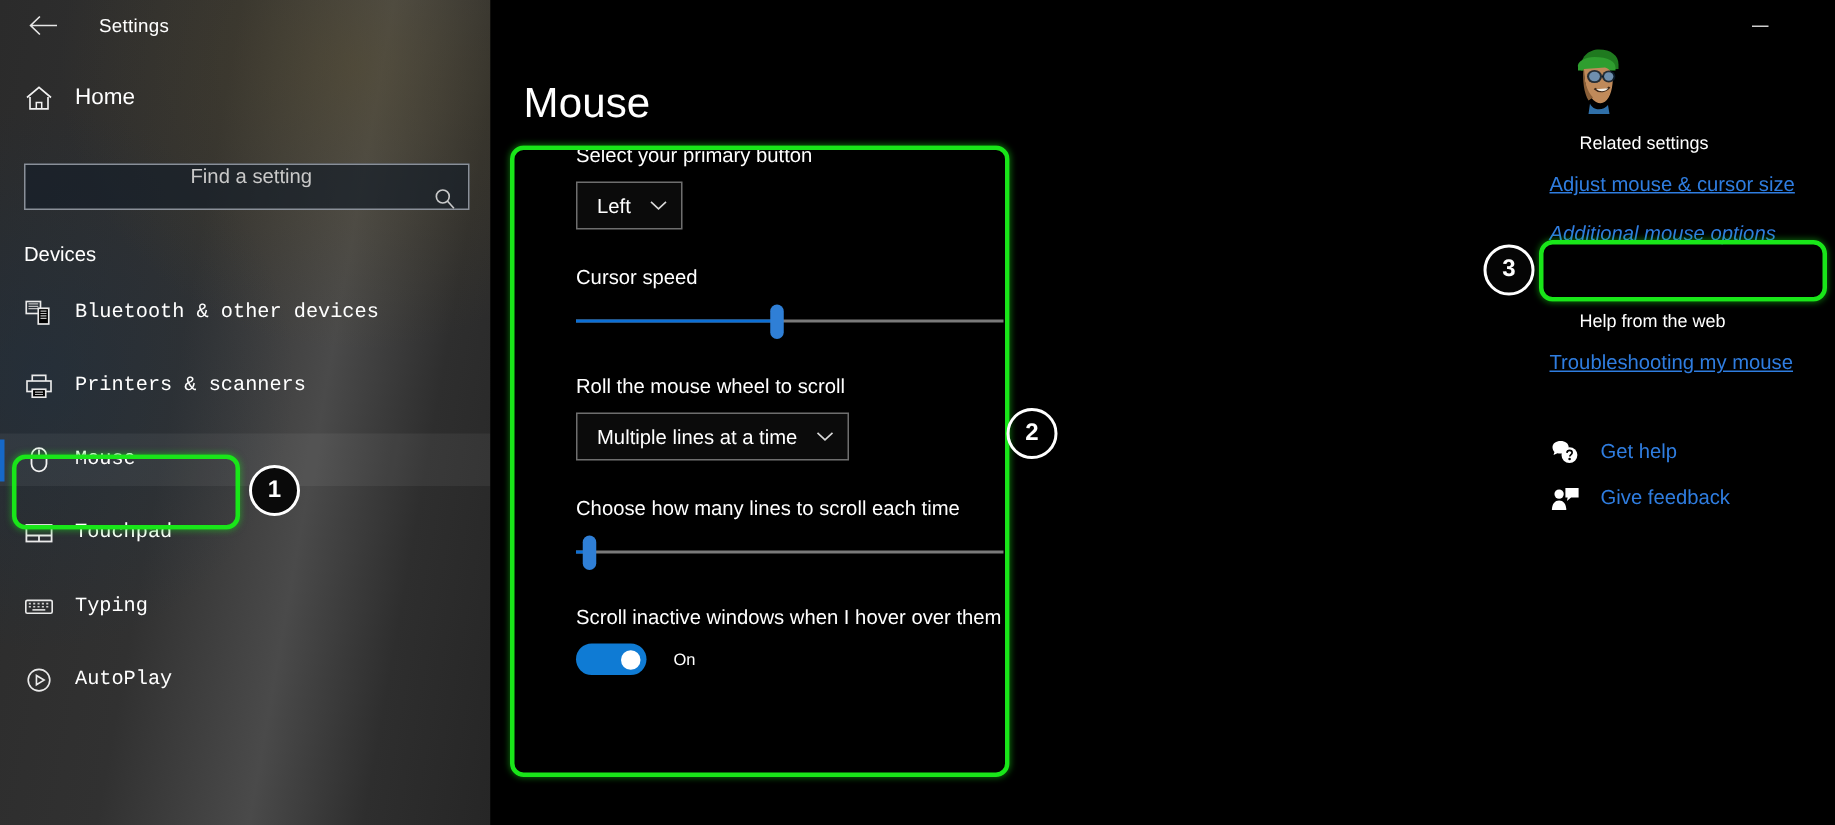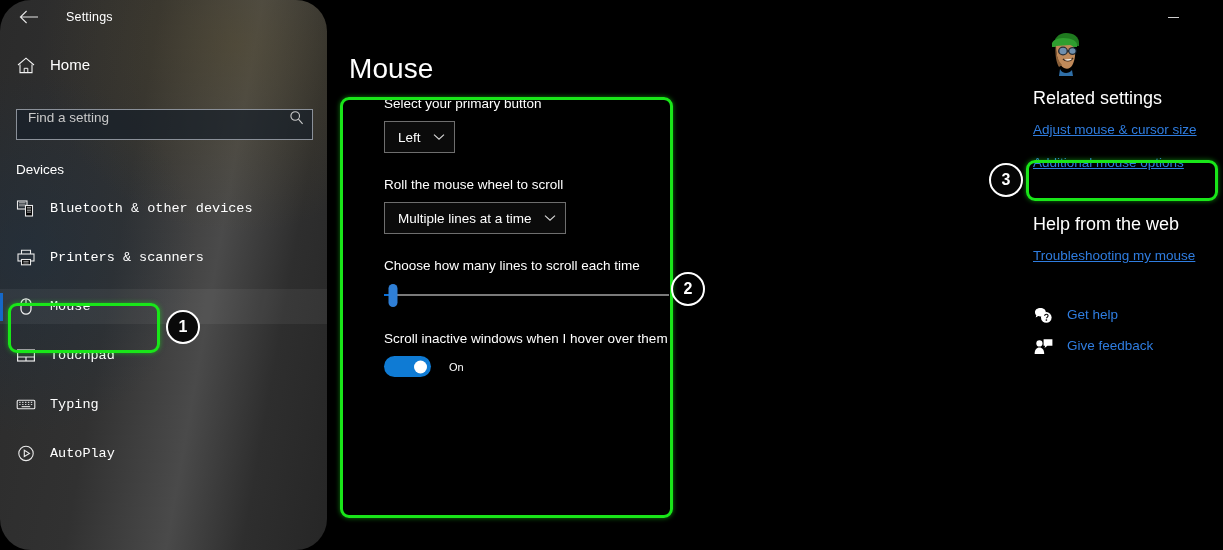--- a/index.html
+++ b/index.html
@@ -24,21 +24,20 @@
   .nav {
     position: absolute;
     left: 0; top: 0;
     width: 327px;
     height: 550px;
     background:
       radial-gradient(130% 75% at 72% 8%, rgba(94,80,40,0.40) 0%, rgba(40,40,40,0.0) 46%),
       radial-gradient(95% 60% at 8% 46%, rgba(30,48,66,0.55) 0%, rgba(40,40,40,0.0) 55%),
       linear-gradient(100deg, #2b2b2b 0%, #313131 38%, #4a4a4a 62%, #2e2e2e 80%, #262626 100%);
     overflow: hidden;
-    border-radius: 31px;
   }
 
   .titlebar {
     position: relative;
     height: 34px;
     display: flex;
     align-items: center;
   }
   .back-btn {
     width: 46px; height: 30px;
@@ -62,22 +61,23 @@
   }
   .home-row .ico { width: 32px; display: flex; align-items: center; }
   .home-row .lbl { font-size: 15px; color: #ffffff; margin-left: 2px; }
 
   .search-wrap {
     margin: 13px 14px 0 16px;
     height: 31px;
     background: rgba(22,30,40,0.72);
     border: 1px solid #8a9099;
     display: flex;
-    align-items: flex-start;
+    align-items: flex-end;
     padding: 0 8px 0 11px;
+    flex-direction: column;
   }
   .search-input {
     flex: 1;
     background: transparent;
     border: none;
     outline: none;
     color: #d6d6d6;
     font-size: 13.5px;
     font-family: "Liberation Sans", sans-serif;
   }
@@ -228,23 +228,24 @@
   .right-col {
     position: absolute;
     left: 706px; top: 30px;
     width: 190px;
   }
   .avatar {
     width: 44px; height: 46px;
     margin-left: 10px; margin-bottom: 12px;
   }
   .rc-heading {
-    font-size: 18px;
+    font-size: 12px;
     color: #ffffff;
     margin-bottom: 13px;
+    margin-left: 20px;
   }
   .rc-link {
     font-size: 13.5px;
     color: #2f7de0;
     margin-bottom: 16px;
     display: block;
     white-space: nowrap;
   }
   .rc-gap { height: 28px; }
   .icon-link {
@@ -410,20 +411,28 @@
         <div class="combo">
           <span>Left</span>
           <span class="chev">
             <svg width="12" height="8" viewBox="0 0 12 8">
               <path d="M1 1.6 L6 6.2 L11 1.6" fill="none" stroke="#d9d9d9" stroke-width="1.1"></path>
             </svg>
           </span>
         </div>
       </div>
 
+      <div class="blk">
+        <div class="field-label">Cursor speed</div>
+        <div class="slider">
+          <div class="track"></div>
+          <div class="fill" id="fill-cursor" style="width: 47%;"></div>
+          <div class="thumb" id="thumb-cursor" style="left: 47%;"></div>
+        </div>
+      </div>
 
       <div class="blk">
         <div class="field-label">Roll the mouse wheel to scroll</div>
         <div class="combo">
           <span>Multiple lines at a time</span>
           <span class="chev">
             <svg width="12" height="8" viewBox="0 0 12 8">
               <path d="M1 1.6 L6 6.2 L11 1.6" fill="none" stroke="#d9d9d9" stroke-width="1.1"></path>
             </svg>
           </span>
@@ -466,21 +475,21 @@
           <path d="M24.8 21 h1.2" stroke="#0b1c2e" stroke-width="1.2"></path>
           <path d="M20 29 C23 32 28 31 30 28" stroke="#3a2516" stroke-width="1.4" fill="none"></path>
           <path d="M21 29.5 C24 31.5 27.5 31 29.2 28.8 L21 29.5 Z" fill="#f2eee6"></path>
           <path d="M17 39 C19 44 26 44 29 40 L30 46 H16 Z" fill="#2f6fa8"></path>
         </svg>
       </div>
 
       <div class="rc-heading">Related settings</div>
 
       <a class="rc-link" href="#">Adjust mouse &amp; cursor size</a>
-      <a class="rc-link" href="#" style="margin-top:18px;">Additional mouse options</a>
+      <a class="rc-link" href="#" style="margin-top:18px;font-style:italic;">Additional mouse options</a>
 
       <div class="rc-gap"></div>
 
       <div class="rc-heading">Help from the web</div>
       <a class="rc-link" href="#">Troubleshooting my mouse</a>
 
       <div class="rc-gap"></div>
 
       <div class="icon-link">
         <span class="il-ico">

